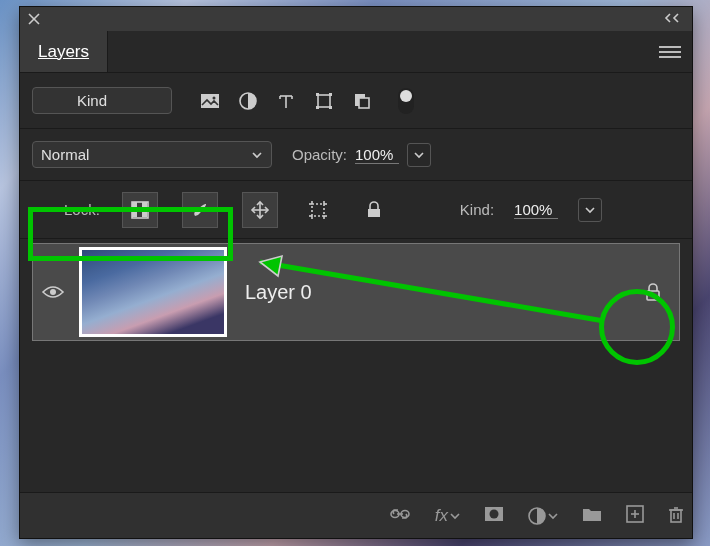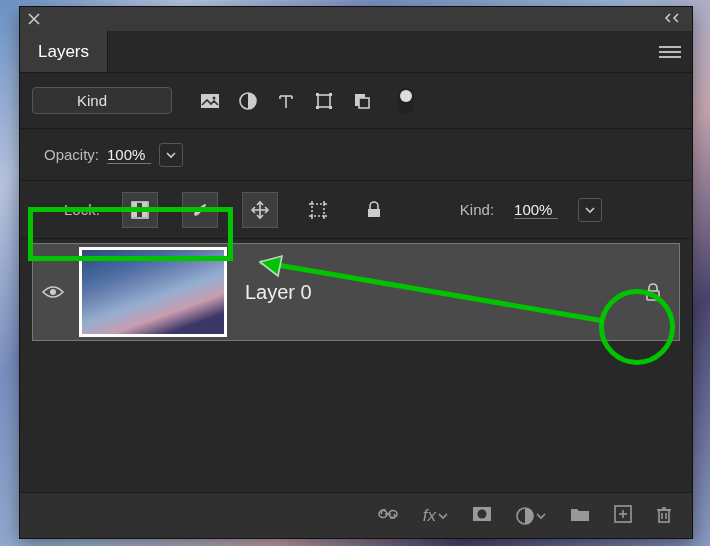--- a/index.html
+++ b/index.html
@@ -51,21 +51,21 @@
   .tab {
     display: flex;
     align-items: center;
     padding: 0 18px;
     font-size: 17px;
     font-weight: 500;
     color: #ddd;
     border-right: 1px solid #1a1a1a;
     background: #333;
   }
-  .tab.active { background: #3a3a3a; color: #fff; }
+  .tab.active { background: #3a3a3a; color: #fff; text-decoration: underline; }
   .tab-bar .sp { flex: 1; background: #282828;}
   .menu-lines {
     width: 44px;
     display: flex;
     align-items: center;
     justify-content: center;
   }
   .menu-lines svg { fill: none; stroke: #bbb; stroke-width: 2; }
   .row {
     display: flex;
@@ -111,21 +111,21 @@
   .footer {
     position: absolute;
     bottom: 0;
     left: 0;
     right: 0;
     height: 46px;
     display: flex;
     align-items: center;
     justify-content: flex-end;
     gap: 24px;
-    padding: 0 20px;
+    padding: 0 8px;
     border-top: 1px solid #1a1a1a;
     background: #303030;
   }
   
   .select {
     display: flex;
     align-items: center;
     border: 1px solid #555;
     border-radius: 4px;
     padding: 4px 8px;
@@ -268,20 +268,27 @@
       <svg width="18" height="18">
           <rect x="2" y="2" width="10" height="12" fill="#ccc" stroke="none"></rect>
           <rect x="6" y="6" width="10" height="10" fill="#282828" stroke="#ccc"></rect>
         </svg>
     </div>
     <span style="width:8px;"></span>
     <div class="toggle-bulb"></div>
   </div>
 
   <div class="row blend-row">
+    <div class="select blend-select">
+      <span class="val">Normal</span>
+      <span class="sp"></span>
+      <svg width="12" height="12">
+          <polyline points="2,4 6,8 10,4"></polyline>
+        </svg>
+    </div>
     <span style="width:4px;"></span>
     <span class="label">Opacity:</span>
     <span class="val-input" style="border-bottom:1px solid #777;">100%</span>
     <div class="mini-btn">
       <svg width="10" height="10">
           <polyline points="1,3 5,7 9,3"></polyline>
         </svg>
     </div>
   </div>
 

